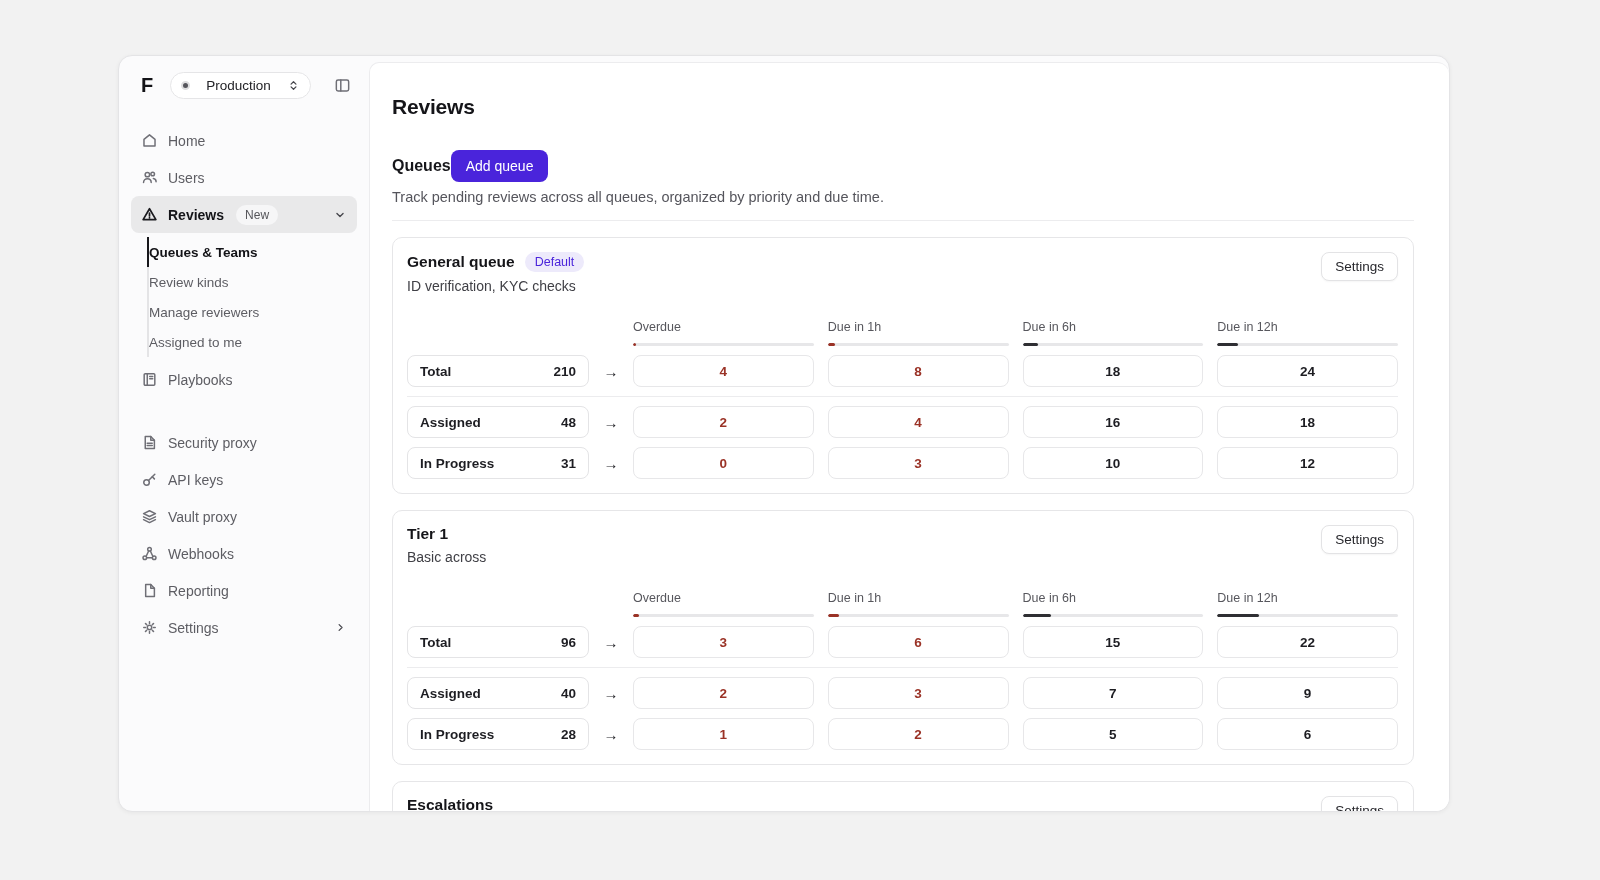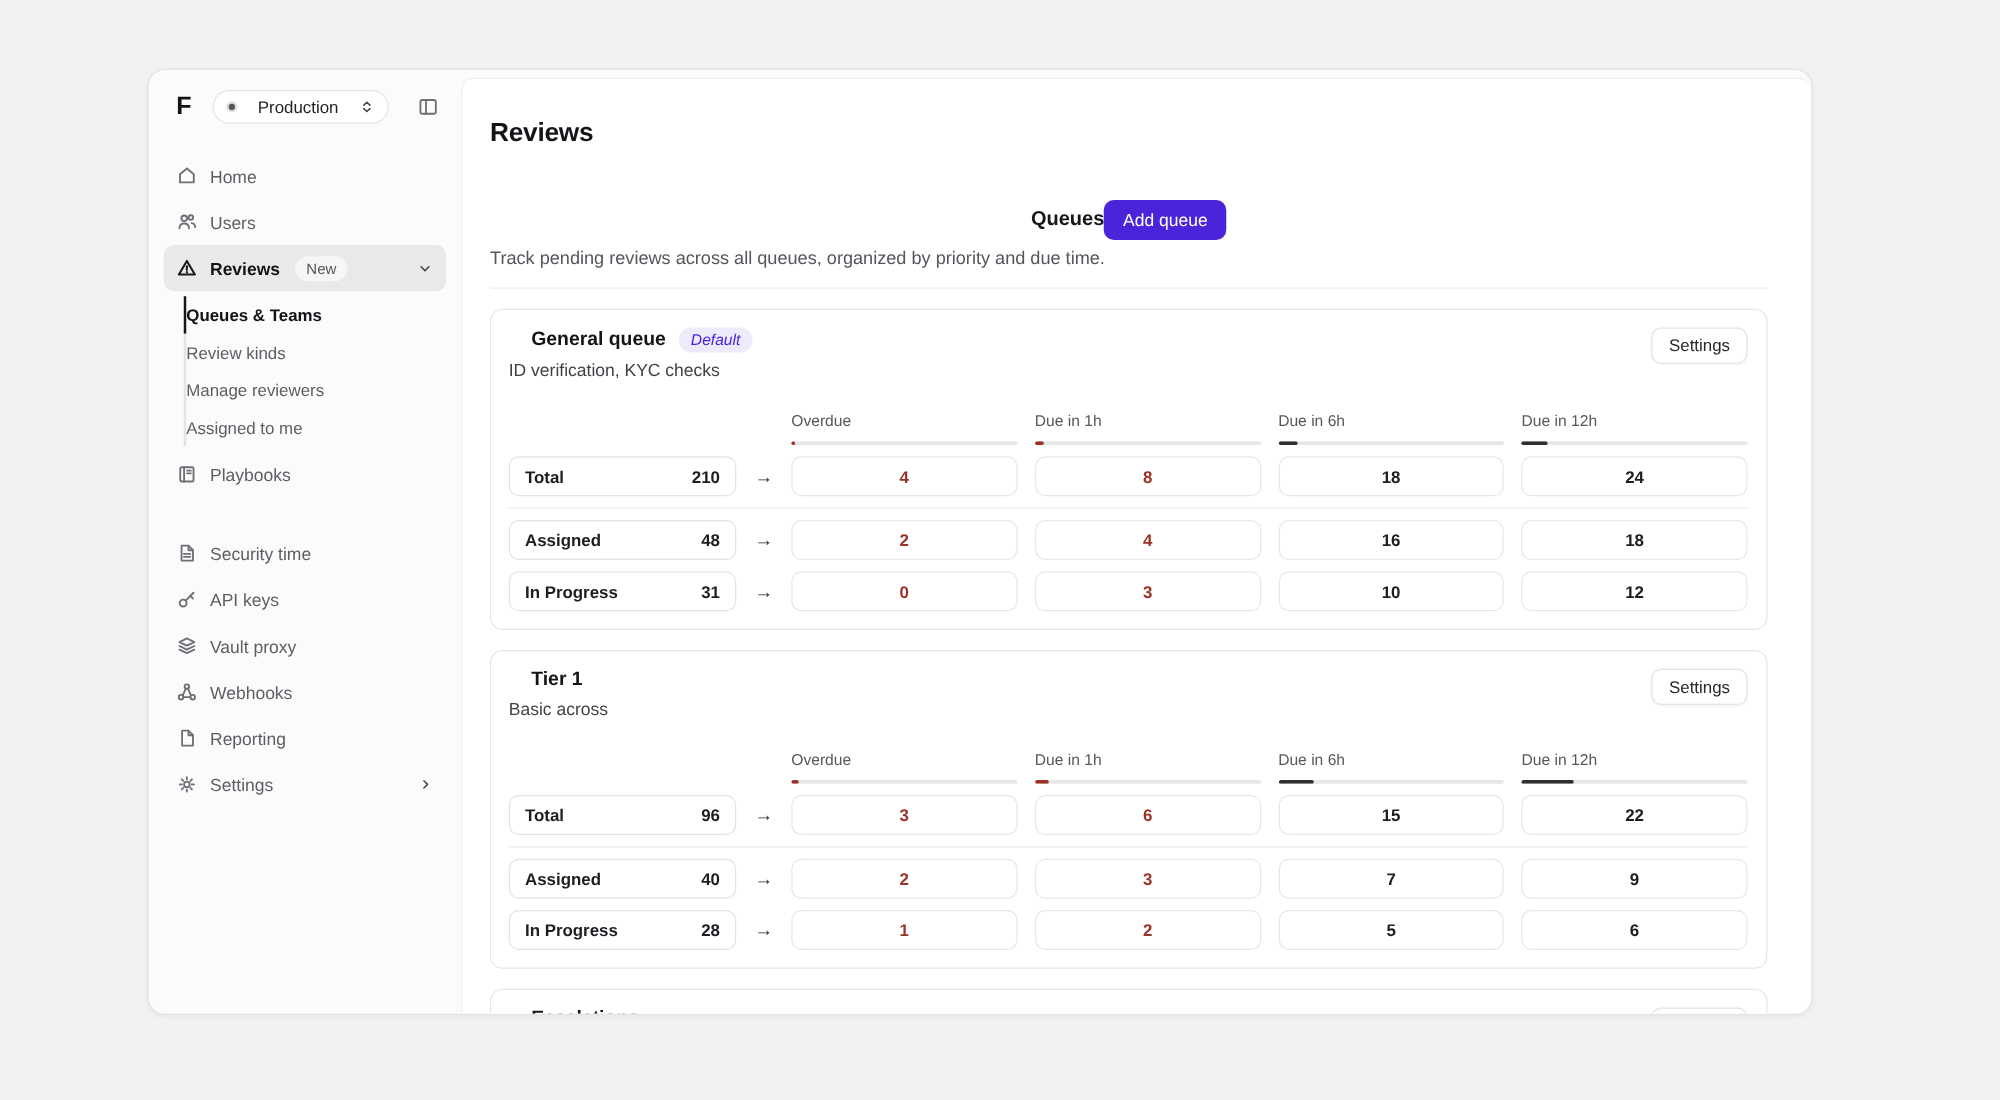--- a/index.html
+++ b/index.html
@@ -48,39 +48,39 @@
   .sub-item.active { border-left-color: #17171b; color: #131317; font-weight: 700; }
   .nav-gap { height: 26px; }
   
   .main {
     position: absolute; left: 250px; top: 6px; right: 0; bottom: 0;
     background: #ffffff; border: 1px solid #ececee; border-bottom: none; border-right: none;
     border-radius: 10px 12px 0 0;
     padding: 32px 35px 0 22px; overflow: hidden;
   }
   .page-title { font-size: 21px; font-weight: 700; color: #151519; letter-spacing: -.2px; }
-  .section-head { display: flex; justify-content: center; align-items: center; margin-top: 41px; }
+  .section-head { display: flex; justify-content: flex-start; align-items: center; margin-top: 31px; }
   .section-title { font-size: 16px; font-weight: 700; color: #17171b; }
   .add-btn {
     background: var(--accent); color: #fff; border: none; border-radius: 8px;
     font-size: 14px; font-family: inherit; padding: 8px 15px; cursor: pointer;
   }
   .section-desc { margin-top: 7px; font-size: 14.5px; color: #55555c; }
   .rule { margin-top: 15px; border-top: 1px solid #ececee; }
   
   .queue-card {
     margin-top: 16px; border: 1px solid #e6e6e8; border-radius: 10px;
     background: #fff; padding: 14px 15px 14px 14px;
   }
   .card-head { display: flex; justify-content: space-between; align-items: flex-start; }
-  .card-title-row { display: flex; align-items: center; gap: 10px; margin-left: 18px; }
+  .card-title-row { display: flex; align-items: center; gap: 10px; }
   .q-title { font-size: 15.5px; font-weight: 700; color: #151519; }
   .q-badge {
     font-size: 12.5px; color: var(--accent); background: #edeafb;
-    border-radius: 999px; padding: 3px 10px; font-style: italic;
+    border-radius: 999px; padding: 3px 10px;
   }
   .q-subtitle { margin-top: 6px; font-size: 14px; color: #404046; }
   .settings-btn {
     background: #fff; border: 1px solid #e3e3e5; border-radius: 8px;
     font-size: 13.5px; font-family: inherit; color: #28282d; padding: 6px 13px;
     box-shadow: 0 1px 2px rgba(0,0,0,.04); cursor: pointer;
   }
   .q-grid {
     margin-top: 26px; display: grid;
     grid-template-columns: 182px 16px repeat(4, 1fr);
@@ -185,21 +185,21 @@
         <span>Playbooks</span>
       </div>
       <div class="nav-gap"></div>
       <div class="nav-item">
         <svg class="ic" width="17" height="17" viewBox="0 0 16 16">
             <path d="M4 2.4 h5.2 L12.6 5.8 V13.6 H4 Z"></path>
             <path d="M9.2 2.4 V5.8 H12.6"></path>
             <path d="M5.8 8.6 H10.6"></path>
             <path d="M5.8 10.8 H10.6"></path>
           </svg>
-        <span>Security time</span>
+        <span>Security proxy</span>
       </div>
       <div class="nav-item">
         <svg class="ic" width="17" height="17" viewBox="0 0 16 16">
             <circle cx="5.2" cy="10.8" r="2.6"></circle>
             <path d="M7.1 8.9 L13 3"></path>
             <path d="M10.6 5.4 L12.6 7.4"></path>
           </svg>
         <span>API keys</span>
       </div>
       <div class="nav-item">

